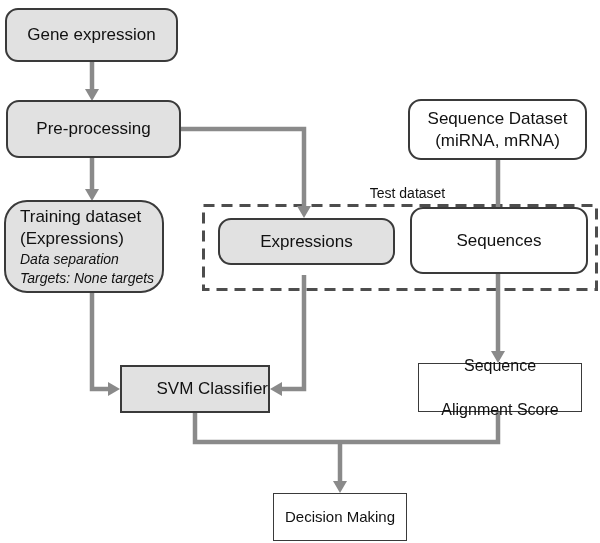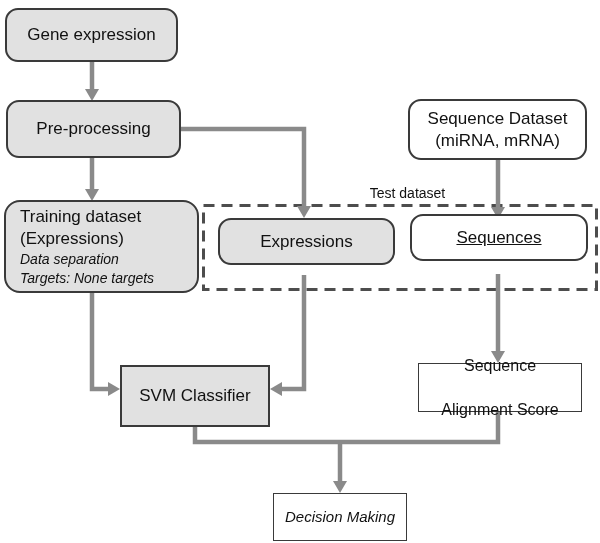--- a/index.html
+++ b/index.html
@@ -116,48 +116,48 @@
   </svg>
 
   <div class="node rounded shaded" style="left:5px; top:8px; width:173px; height:54px;">
     <div>Gene expression</div>
   </div>
 
   <div class="node rounded shaded" style="left:6px; top:100px; width:175px; height:58px;">
     <div>Pre-processing</div>
   </div>
 
-  <div class="node rounded shaded training" style="left:4px; top:200px; width:195px; height:93px;">
+  <div class="node rounded shaded training" style="left:4px; top:200px; width:160px; height:93px;border-radius:23px;">
     <div>Training dataset</div>
     <div>(Expressions)</div>
     <div class="note">Data separation</div>
     <div class="note">Targets: None targets</div>
   </div>
 
   <div class="node rounded" style="left:408px; top:99px; width:179px; height:61px;">
     <div>Sequence Dataset</div>
     <div>(miRNA, mRNA)</div>
   </div>
 
   <div class="group-label">Test dataset</div>
 
   <div class="node rounded shaded" style="left:218px; top:218px; width:177px; height:47px;">
     <div>Expressions</div>
   </div>
 
-  <div class="node rounded" style="left:410px; top:214px; width:178px; height:47px;text-decoration:underline;">
+  <div class="node rounded" style="left:410px; top:207px; width:178px; height:67px;">
     <div>Sequences</div>
   </div>
 
-  <div class="node shaded" style="left:120px; top:365px; width:150px; height:62px;">
+  <div class="node shaded" style="left:120px; top:365px; width:150px; height:48px;align-items:flex-end;">
     <div>SVM Classifier</div>
   </div>
 
   <div class="node thin" style="left:418px; top:363px; width:164px; height:49px;gap:23px;">
     <div class="sas-line">Sequence</div>
     <div class="sas-line">Alignment Score</div>
   </div>
 
-  <div class="node thin" style="left:273px; top:493px; width:134px; height:48px;font-style:italic;">
+  <div class="node thin" style="left:273px; top:493px; width:134px; height:48px;">
     <div class="dm-line">Decision Making</div>
   </div>
 
 </div>
 
 </body></html>

